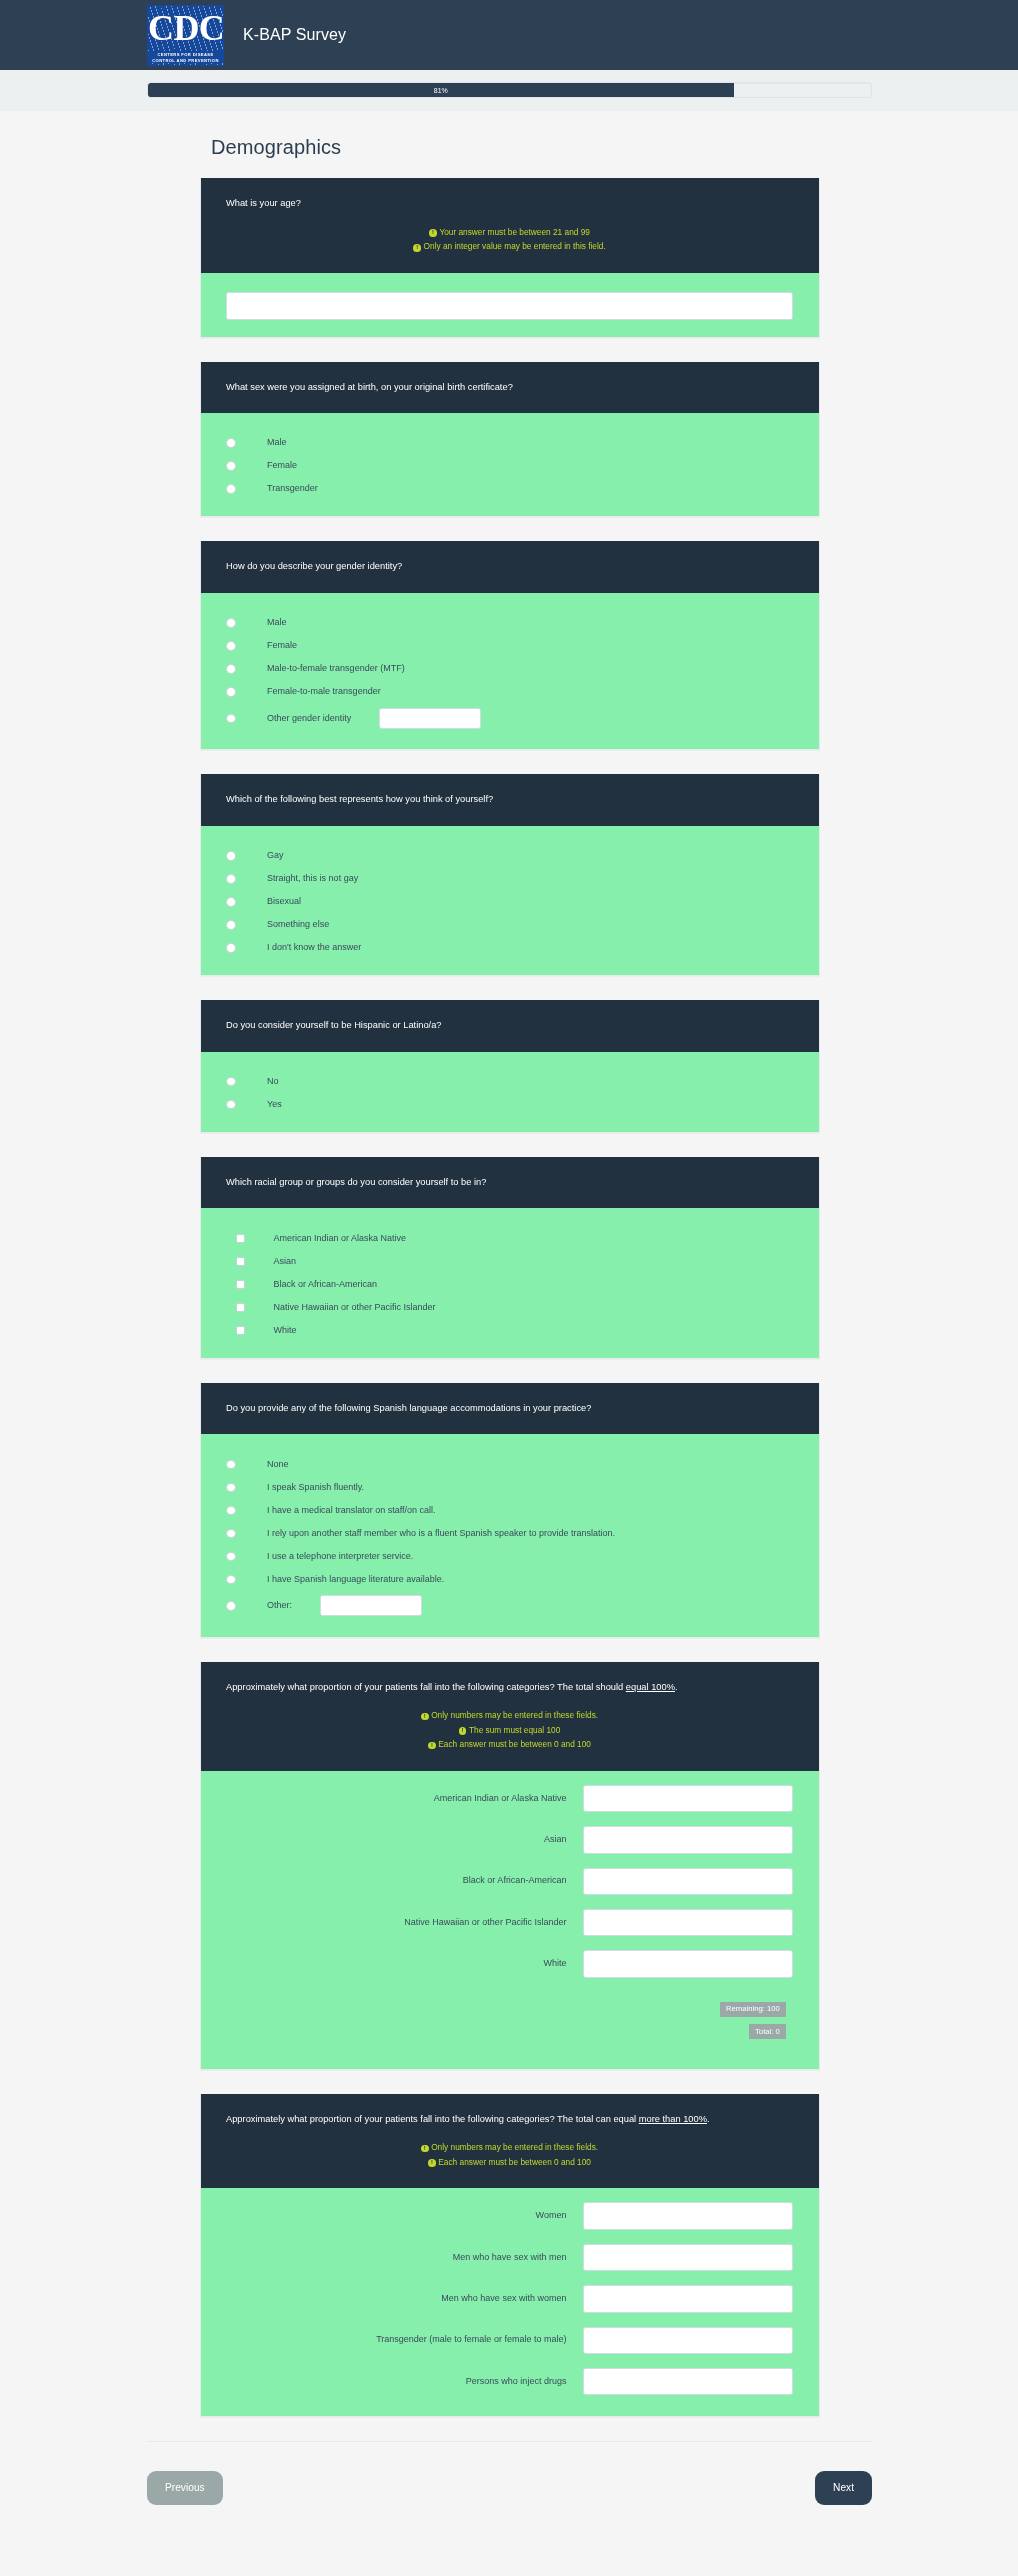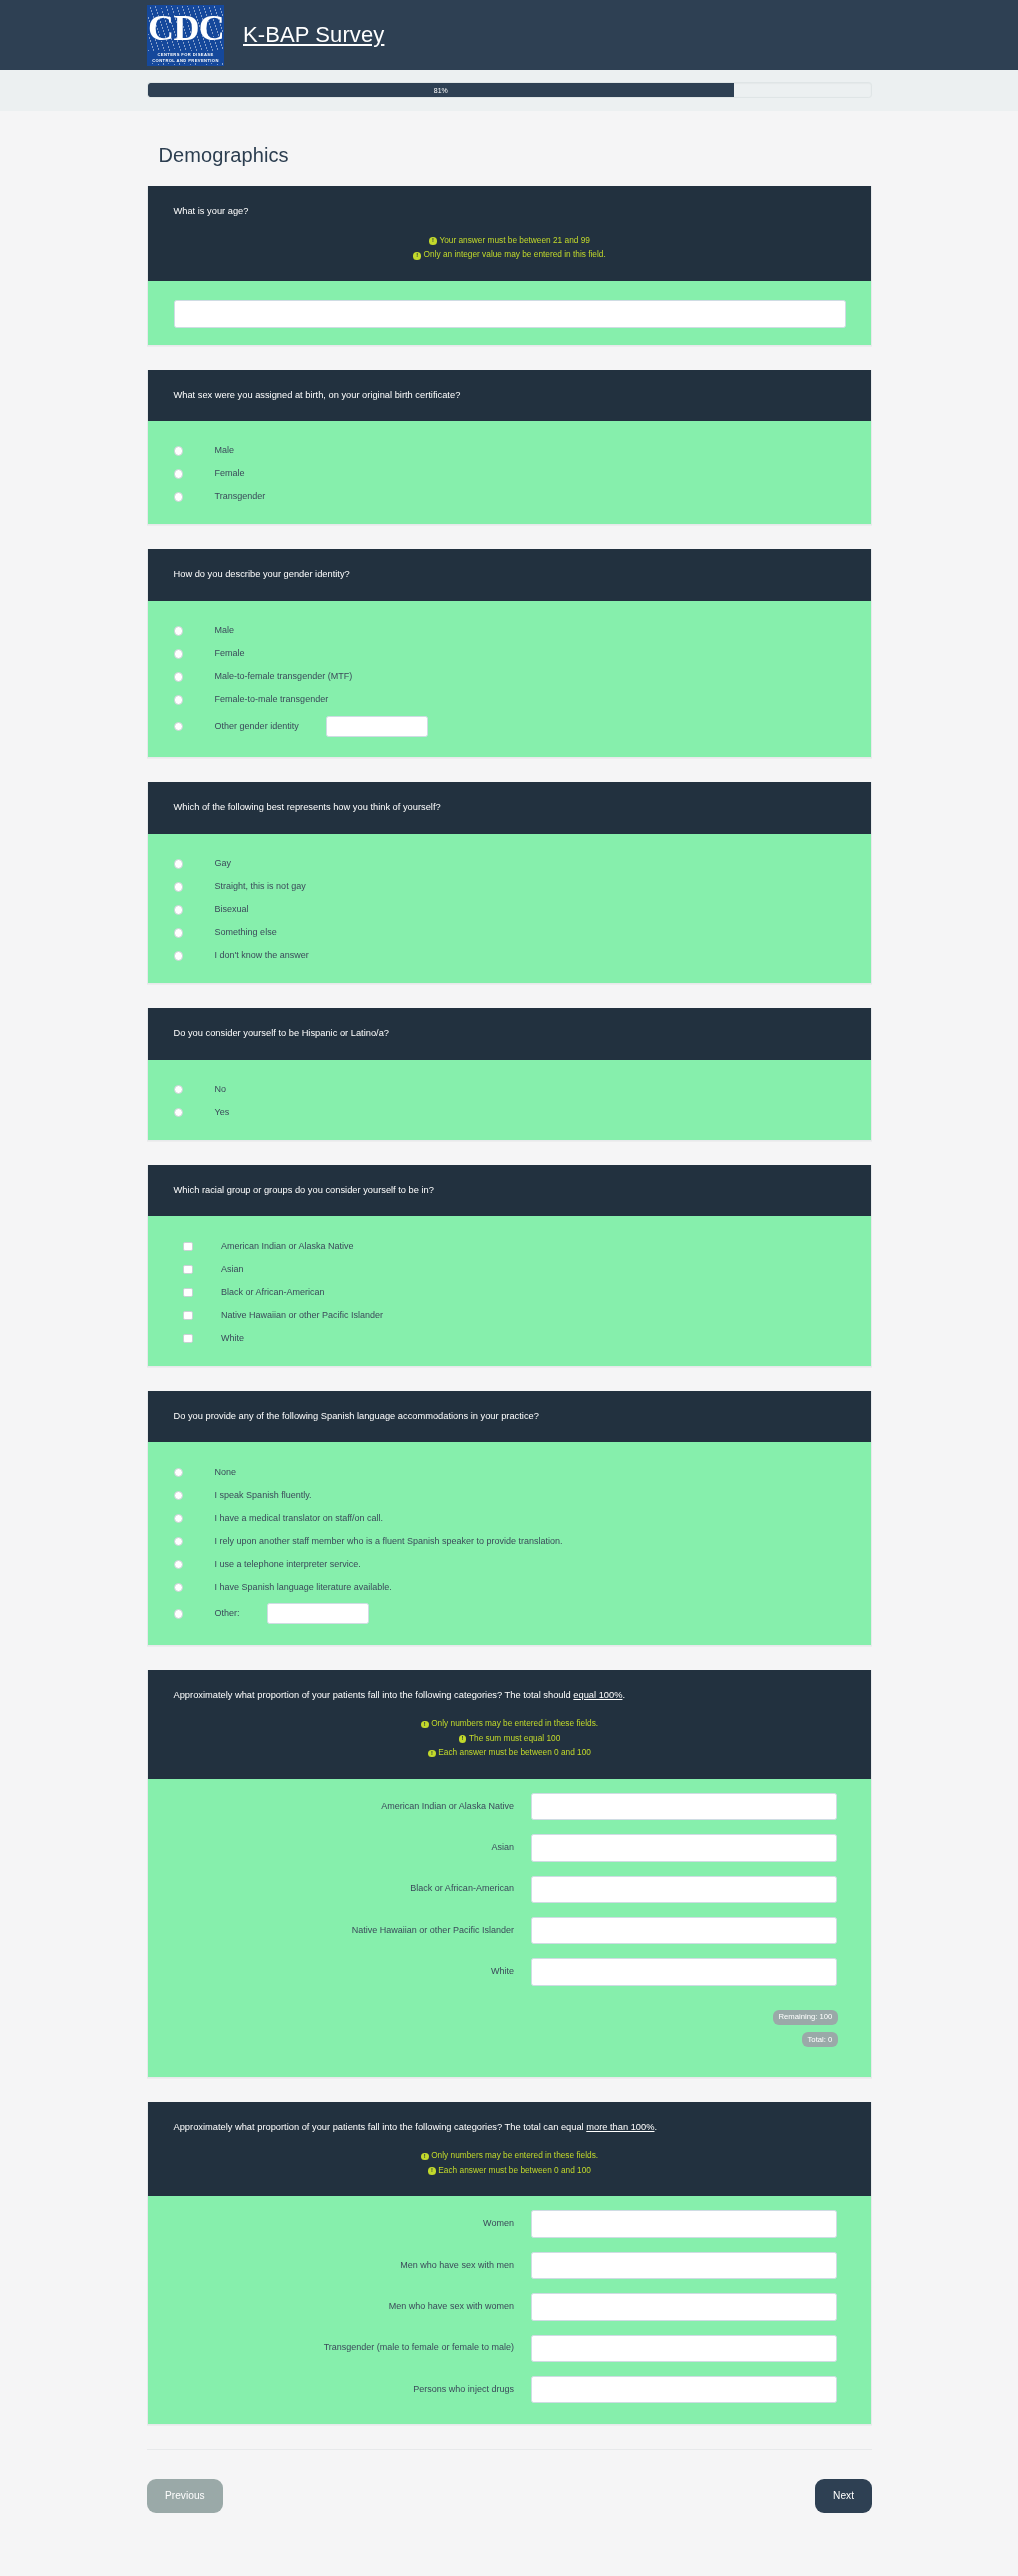--- a/index.html
+++ b/index.html
@@ -55,24 +55,23 @@
     color: #ffffff;
     font-size: 4.1px;
     letter-spacing: 0.4px;
     line-height: 5.1px;
     font-weight: bold;
     background: #15489b;
     padding-top: 1.3px;
   }
   .app-title {
     color: #ffffff;
-    font-size: 22px;
+    font-size: 16px;
     margin-left: 19px;
     letter-spacing: 0.1px;
-    text-decoration: underline;
   }
 
   
   .progress-strip {
     background: #ecf0f1;
     padding: 11.5px 0 12.8px 0;
   }
   .progress-wrap {
     width: 725px;
     margin: 0 auto;
@@ -88,22 +87,22 @@
     background: #2e4053;
     color: #ffffff;
     font-size: 7px;
     line-height: 15.3px;
     text-align: center;
     border-radius: 2.6px 0 0 2.6px;
   }
 
   
   .page {
-    width: 725px;
-    margin: 8px auto;
+    width: 620px;
+    margin: 0 auto;
     padding: 16.6px 0 0 0;
   }
   .page-title {
     font-size: 20px;
     font-weight: normal;
     color: #2c3e50;
     margin: 9px 0 19px 11.5px;
     letter-spacing: 0.1px;
   }
 
@@ -245,21 +244,21 @@
   }
   .badges {
     padding: 3.8px 33px 22px 0;
     text-align: right;
   }
   .badge {
     display: inline-block;
     background: #9aa9a8;
     color: #ffffff;
     font-size: 7.7px;
-    border-radius: 6px;
+    border-radius: 0;
     padding: 2.6px 5.7px 3.2px 5.7px;
     margin-bottom: 7.7px;
   }
   .badge-row { display: block; }
 
   
   .nav-sep {
     width: 725px;
     margin: 12.8px auto 0 auto;
     border-top: 0.6px solid #e7e9eb;

